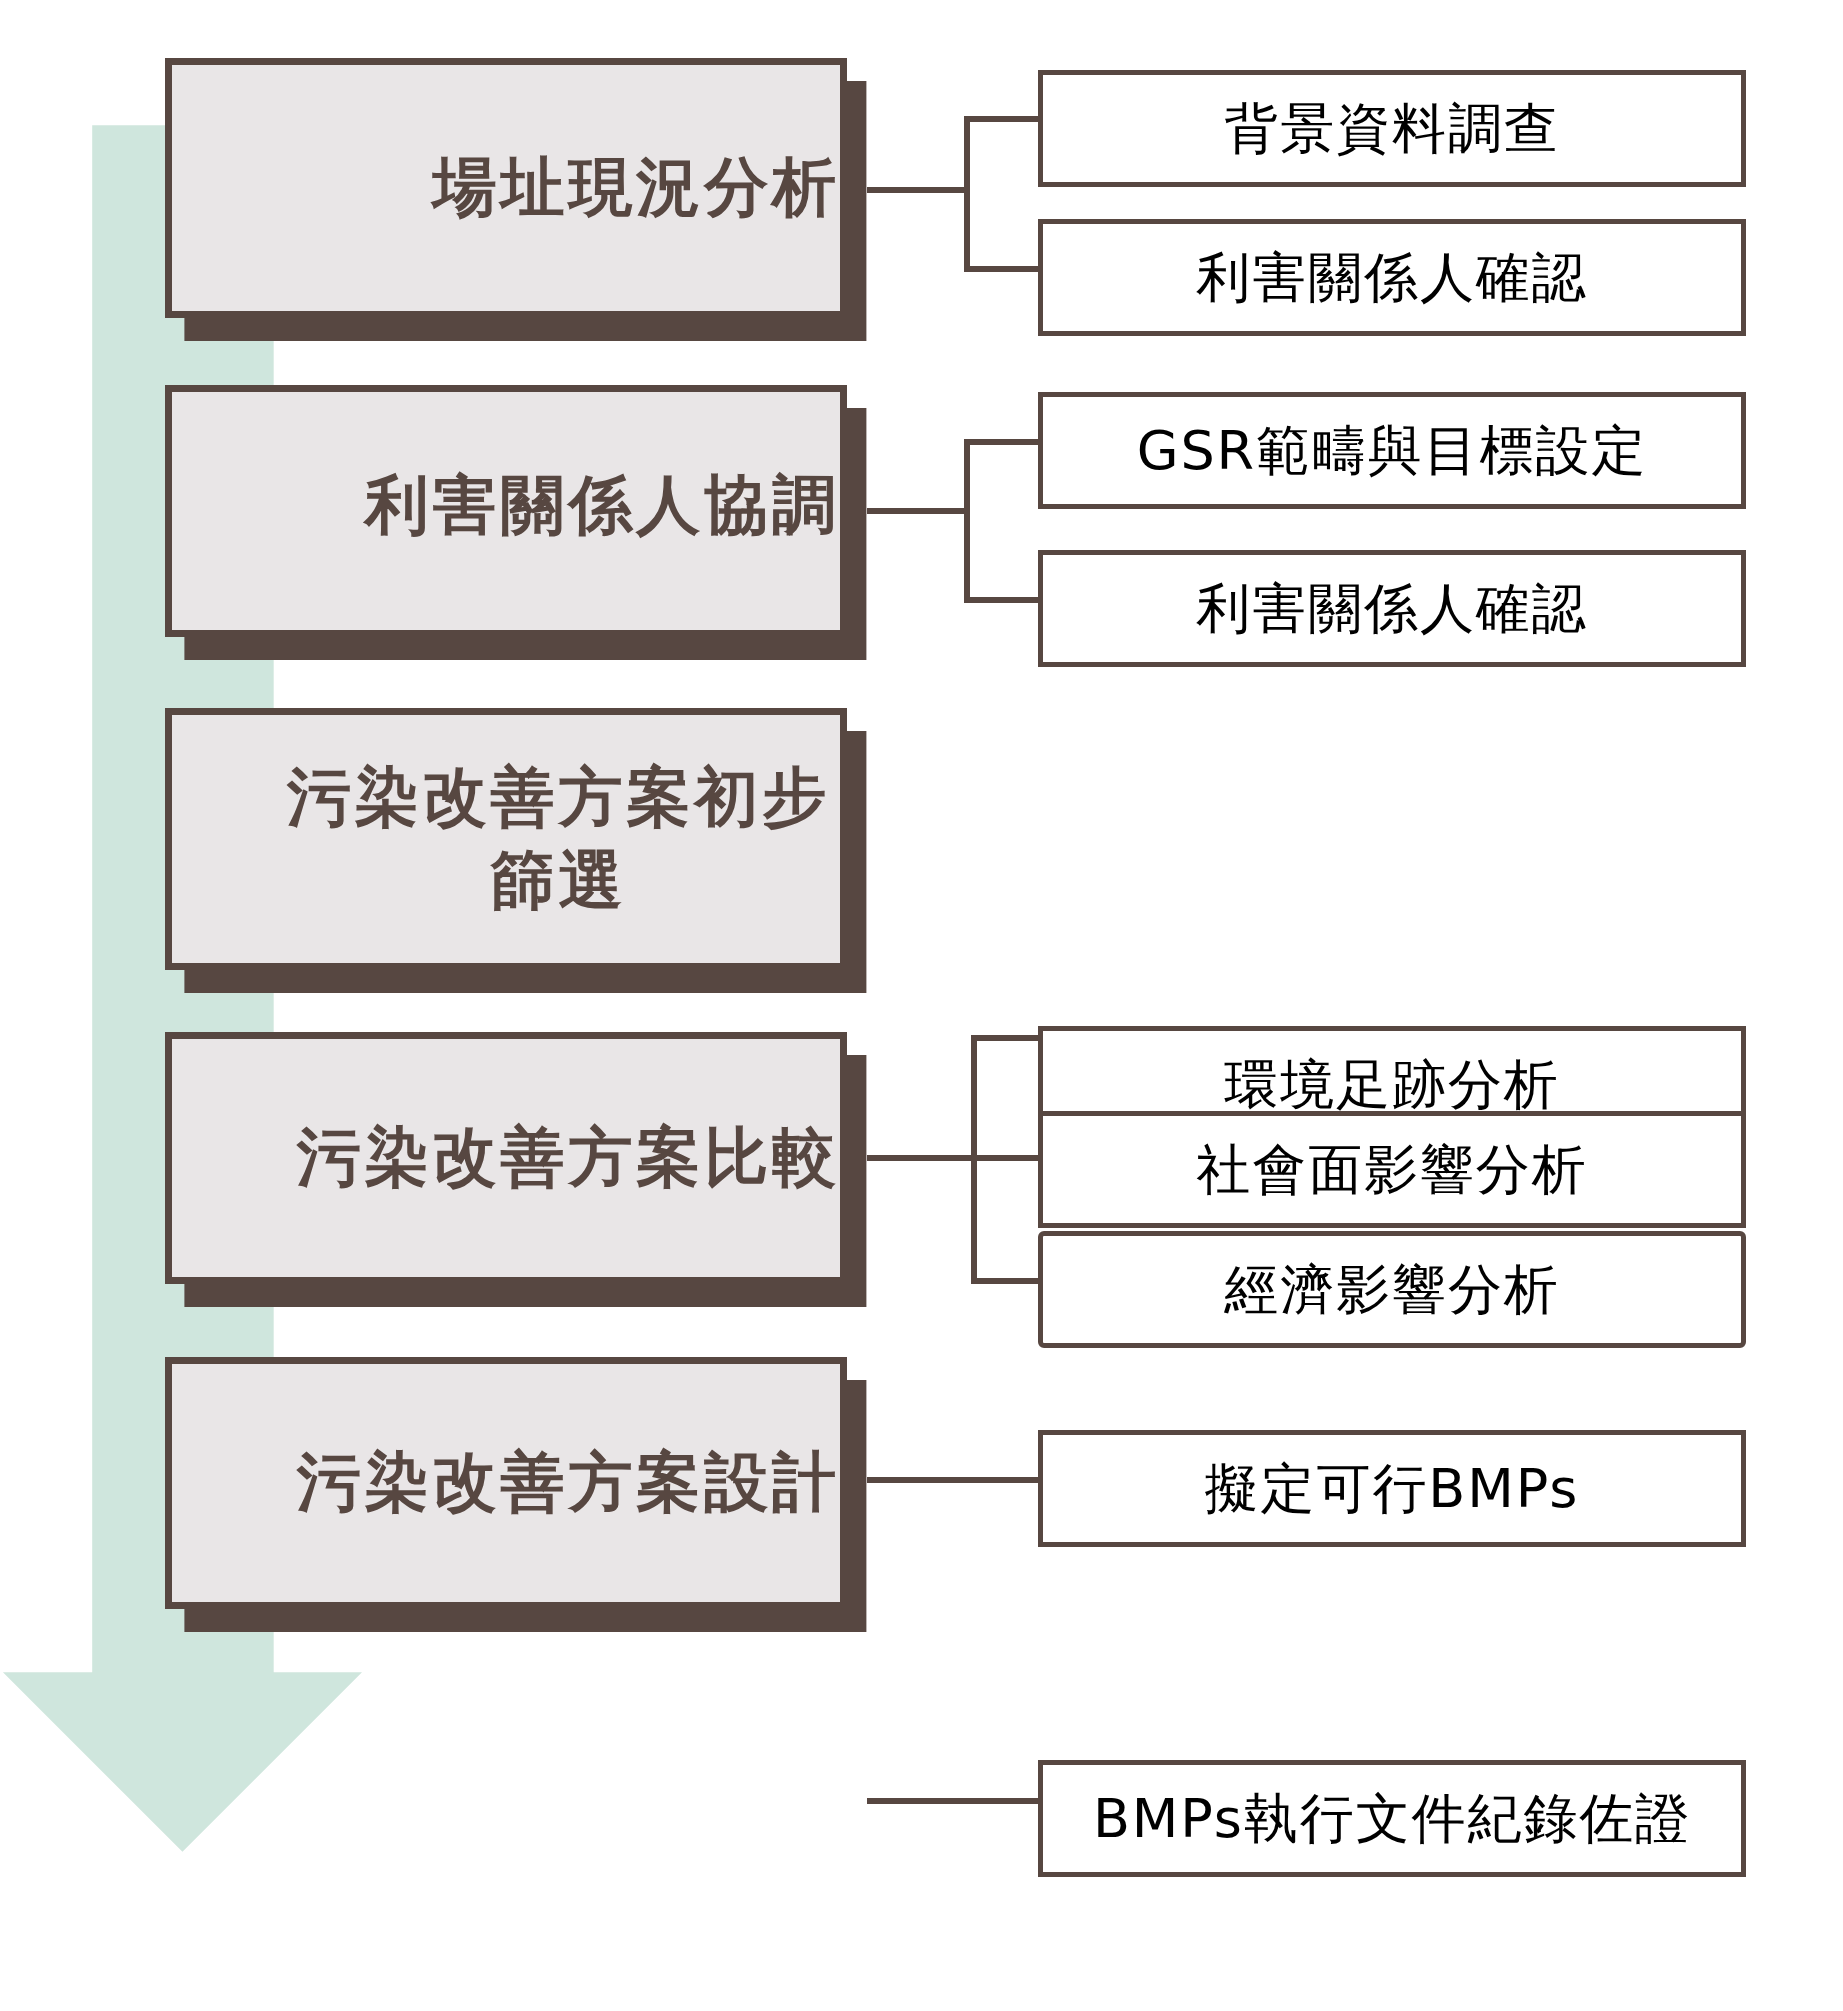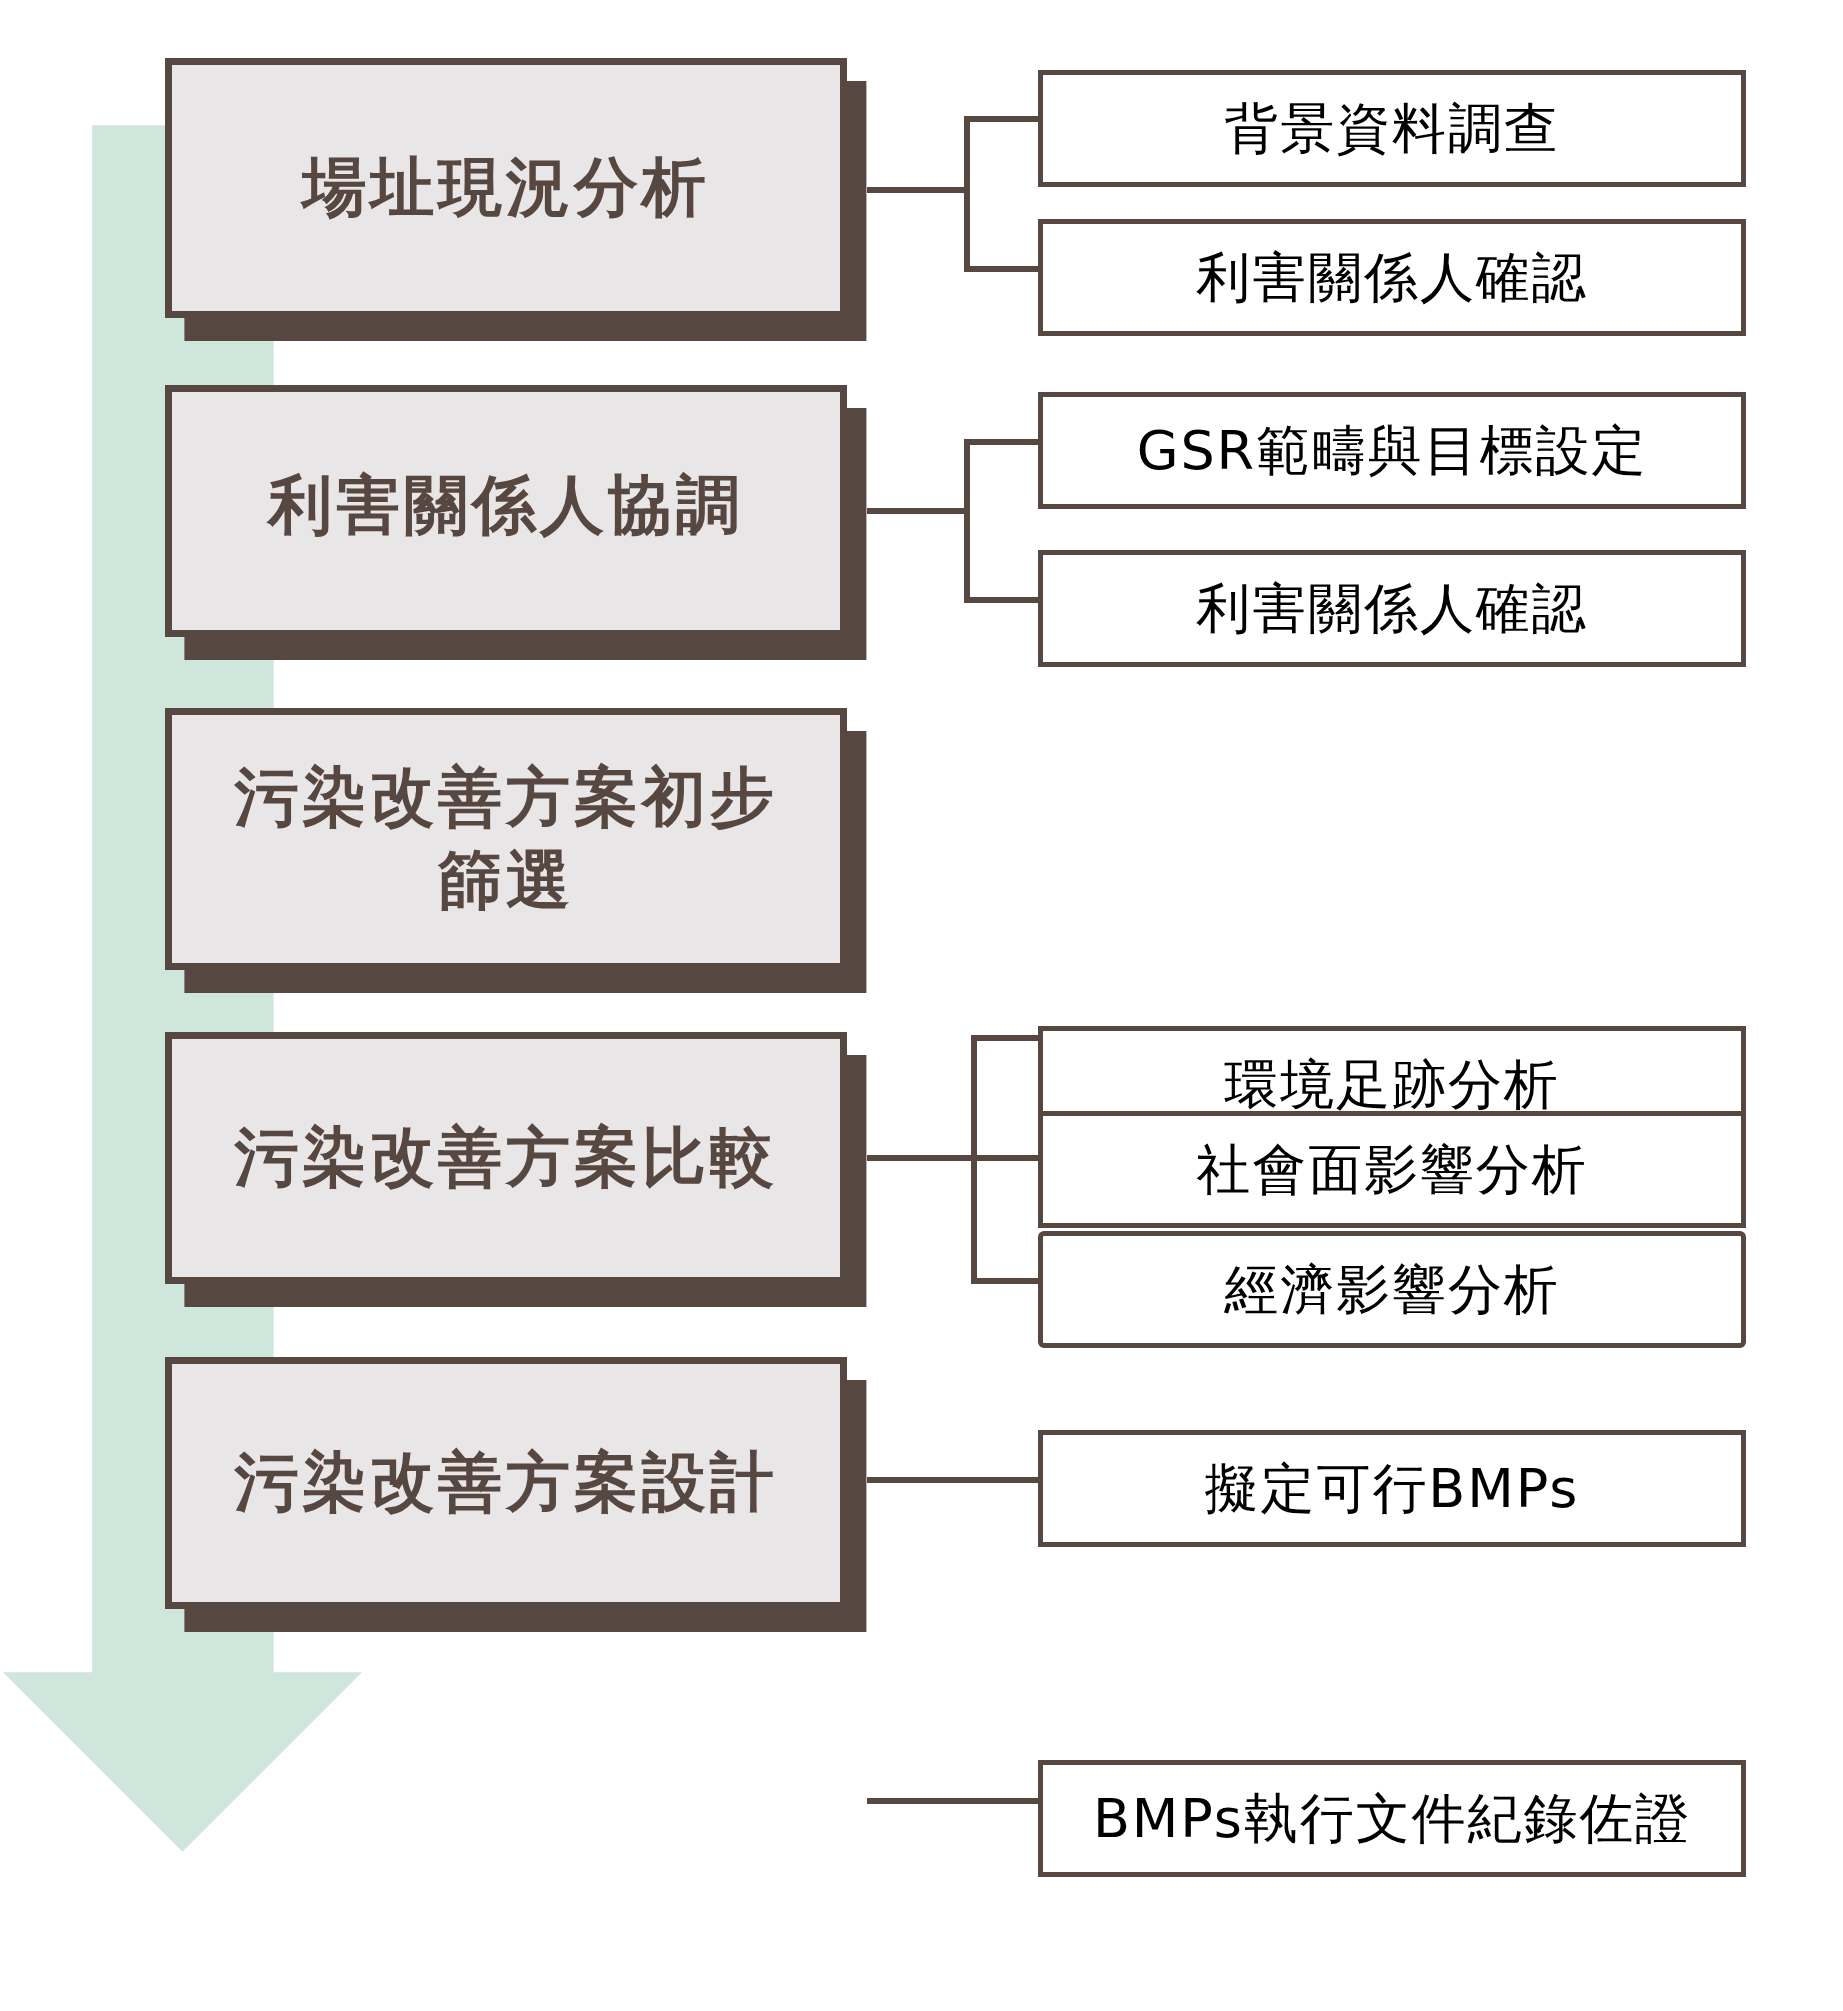--- a/index.html
+++ b/index.html
@@ -14,21 +14,21 @@
   #bg-arrow{position:absolute;left:0;top:0;z-index:0;}
   
   .line{position:absolute;background:#574741;z-index:1;}
   
   .step-box{
     position:absolute;left:165px;width:682px;
     box-sizing:border-box;
     background:#E9E6E7;
     border:7.8px solid #574741;
     box-shadow:19.4px 23px 0 0 #574741;
-    display:flex;align-items:center;justify-content:center;
+    display:flex;align-items:center;justify-content:flex-end;
     z-index:2;
   }
   .step-label{
     color:#574741;
     font-size:64px;font-weight:bold;
     letter-spacing:3.9px;line-height:1.3;
     text-align:center;
     display:inline-block;
     max-width:563px;
   }

